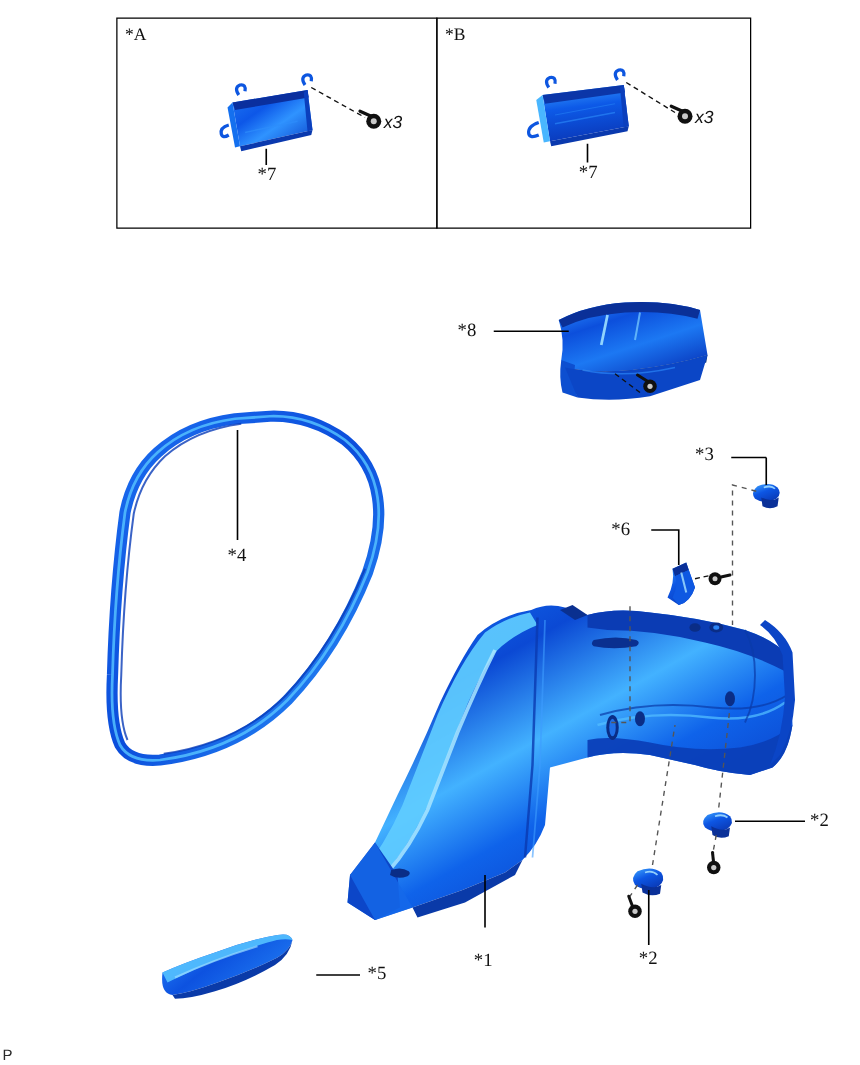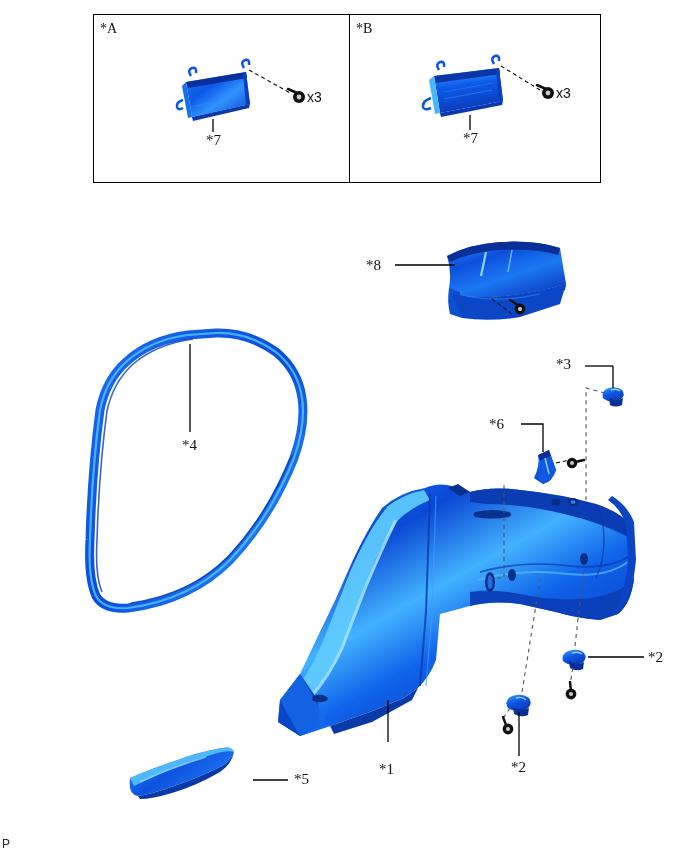--- a/index.html
+++ b/index.html
@@ -28,20 +28,21 @@
     white-space:nowrap;
     line-height:1;
   }
   .qty{
     position:absolute;
     font-family:"Liberation Sans", sans-serif;
     font-size:14px;
     color:#111;
     white-space:nowrap;
     line-height:1;
+    font-style:italic;
   }
   .corner-mark{
     position:absolute;
     font-family:"Liberation Sans", sans-serif;
     font-size:12px;
     color:#2a2a2a;
     line-height:1;
   }
   .box{
     position:absolute;

